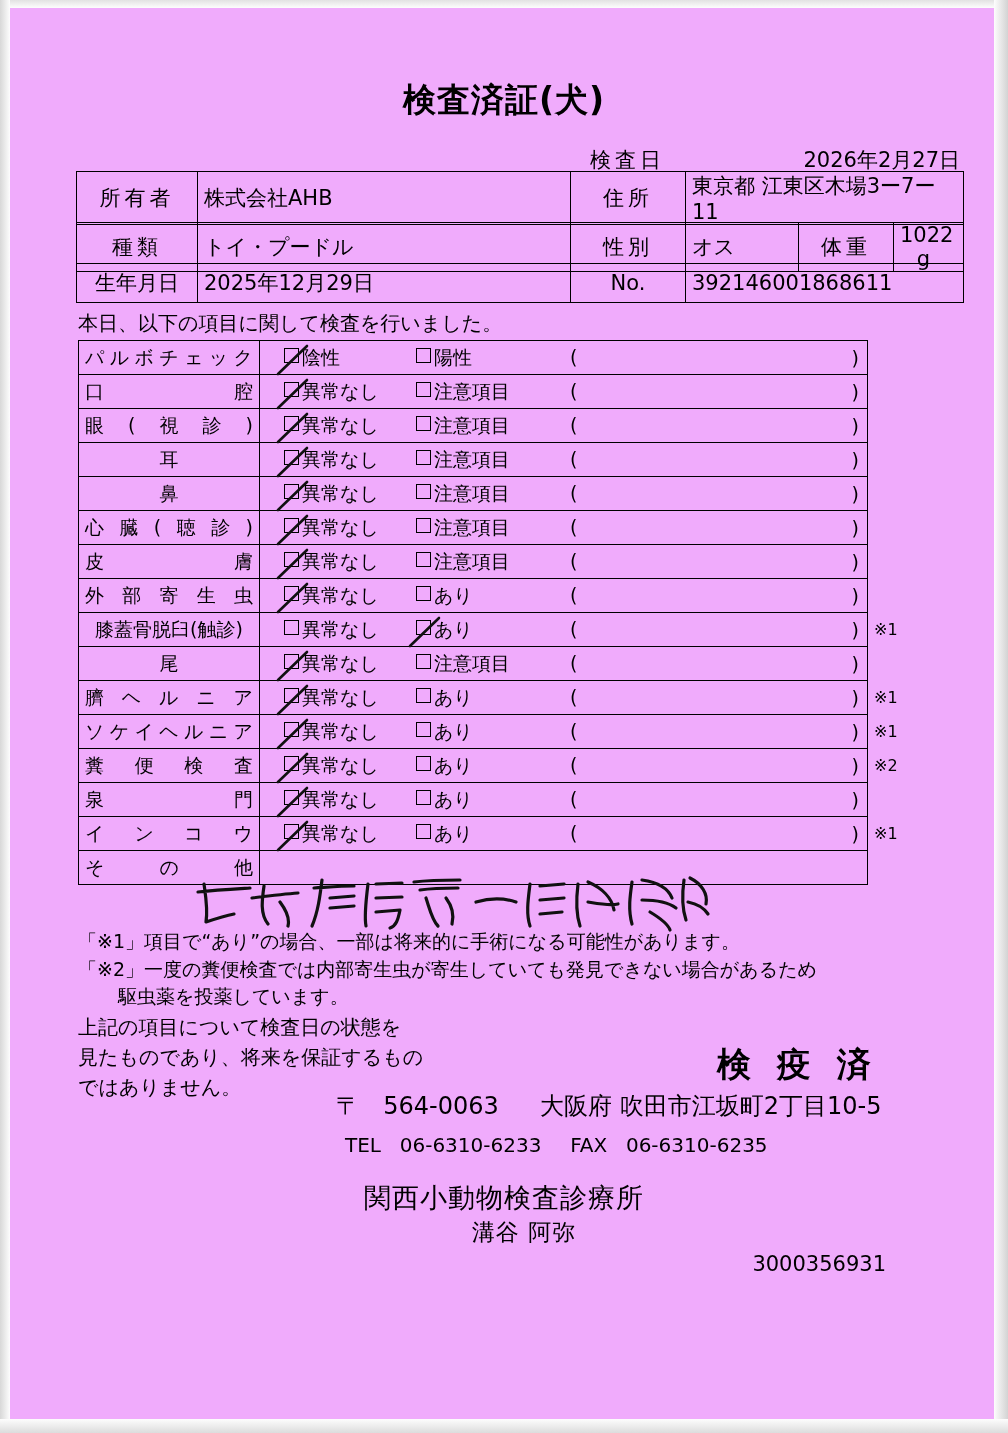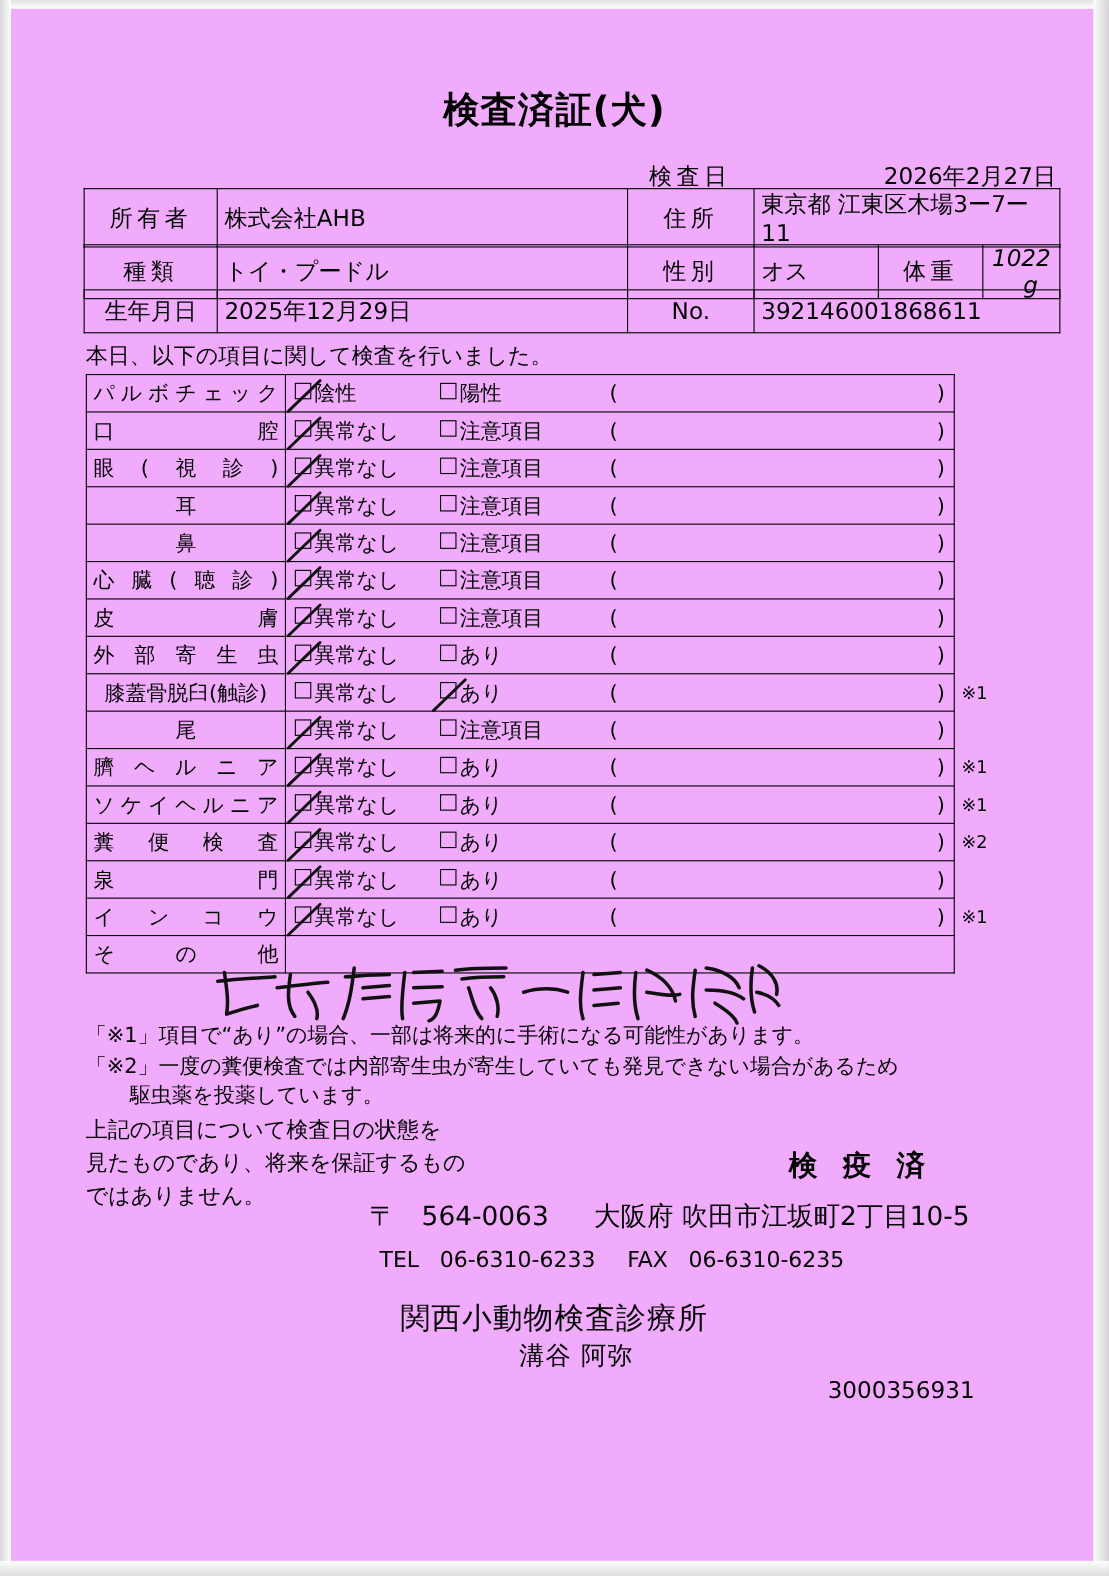--- a/index.html
+++ b/index.html
@@ -76,21 +76,21 @@
     height: 38px;
     font-size: 21px;
     padding: 0 6px;
     vertical-align: middle;
   }
   .lbl {
     text-align: center;
     letter-spacing: 4px;
   }
   .val { text-align: left; padding-left: 10px; }
-  .val-right { text-align: center; font-style: italic; }
+  .val-right { text-align: left; }
 
   #owner-table { top: 171px; left: 76px; width: 888px; }
   #breed-table { top: 222px; left: 76px; width: 888px; }
   #birth-table { top: 263px; left: 76px; width: 888px; }
 
   .statement {
     position: absolute;
     top: 310px;
     left: 78px;
     font-size: 20px;
@@ -120,21 +120,21 @@
     letter-spacing: 0;
     white-space: nowrap;
     margin-top: 28px;
   }
   td.item-name.narrow { text-align-last: center; }
   td.opts { padding-left: 8px; position: relative; }
   .optbox {
     display: inline-block;
     position: relative;
   }
-  .opt1 { width: 132px; }
+  .opt1 { width: 132px; margin-left: 16px; }
   .opt2 { width: 150px; }
   .cb {
     display: inline-block;
     width: 13px; height: 13px;
     border: 1.6px solid #000;
     margin-right: 3px;
     vertical-align: 1px;
     position: relative;
   }
   .paren-open { margin-left: 4px; }
@@ -189,21 +189,21 @@
     top: 1012px;
     left: 78px;
     font-size: 20px;
     line-height: 1.5;
   }
 
   .stamp {
     position: absolute;
     top: 1042px;
     left: 717px;
-    font-size: 26px;
+    font-size: 34px;
     letter-spacing: 7px;
     font-weight: 600;
   }
 
   .clinic-address {
     position: absolute;
     top: 1090px;
     left: 336px;
     font-size: 24px;
   }

